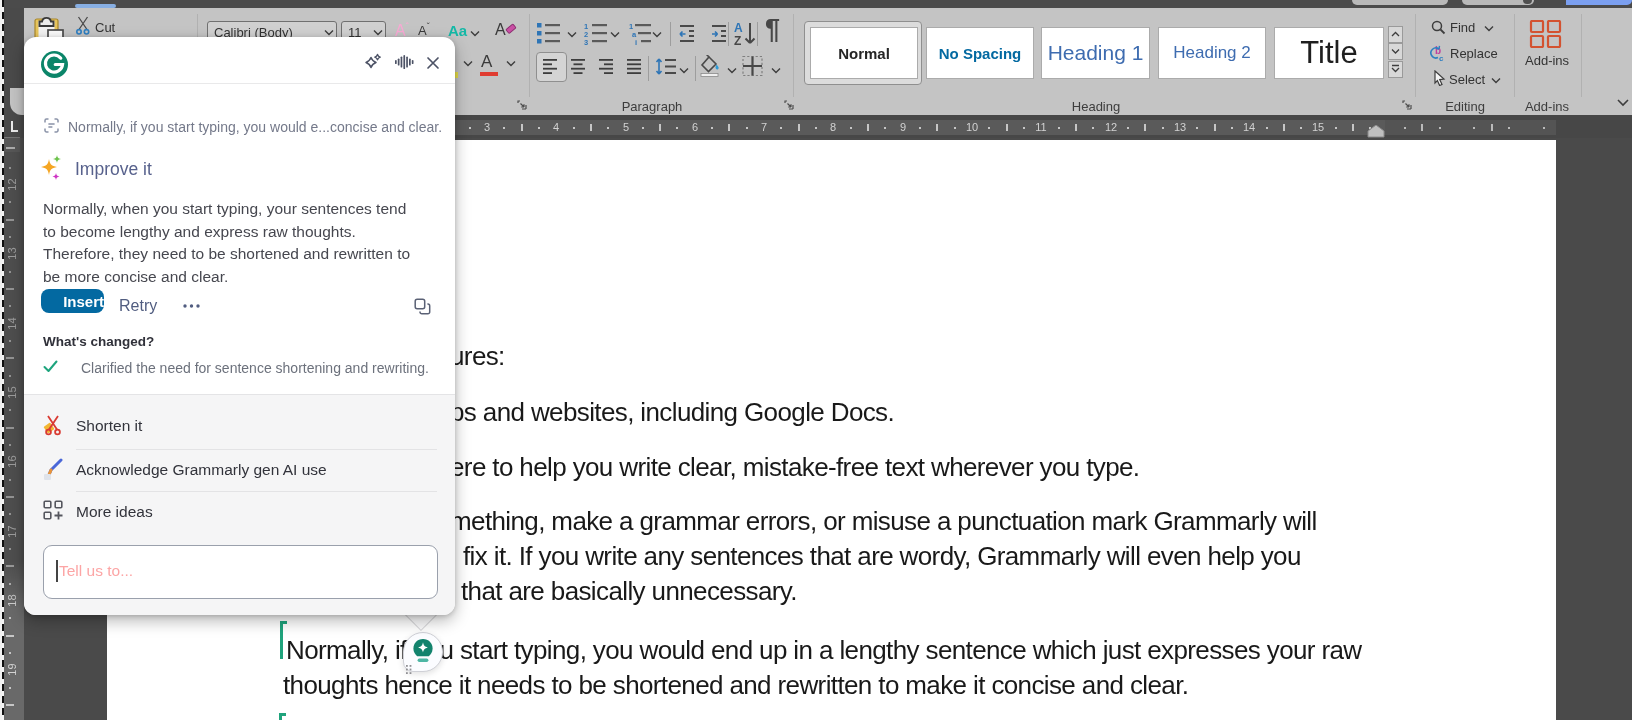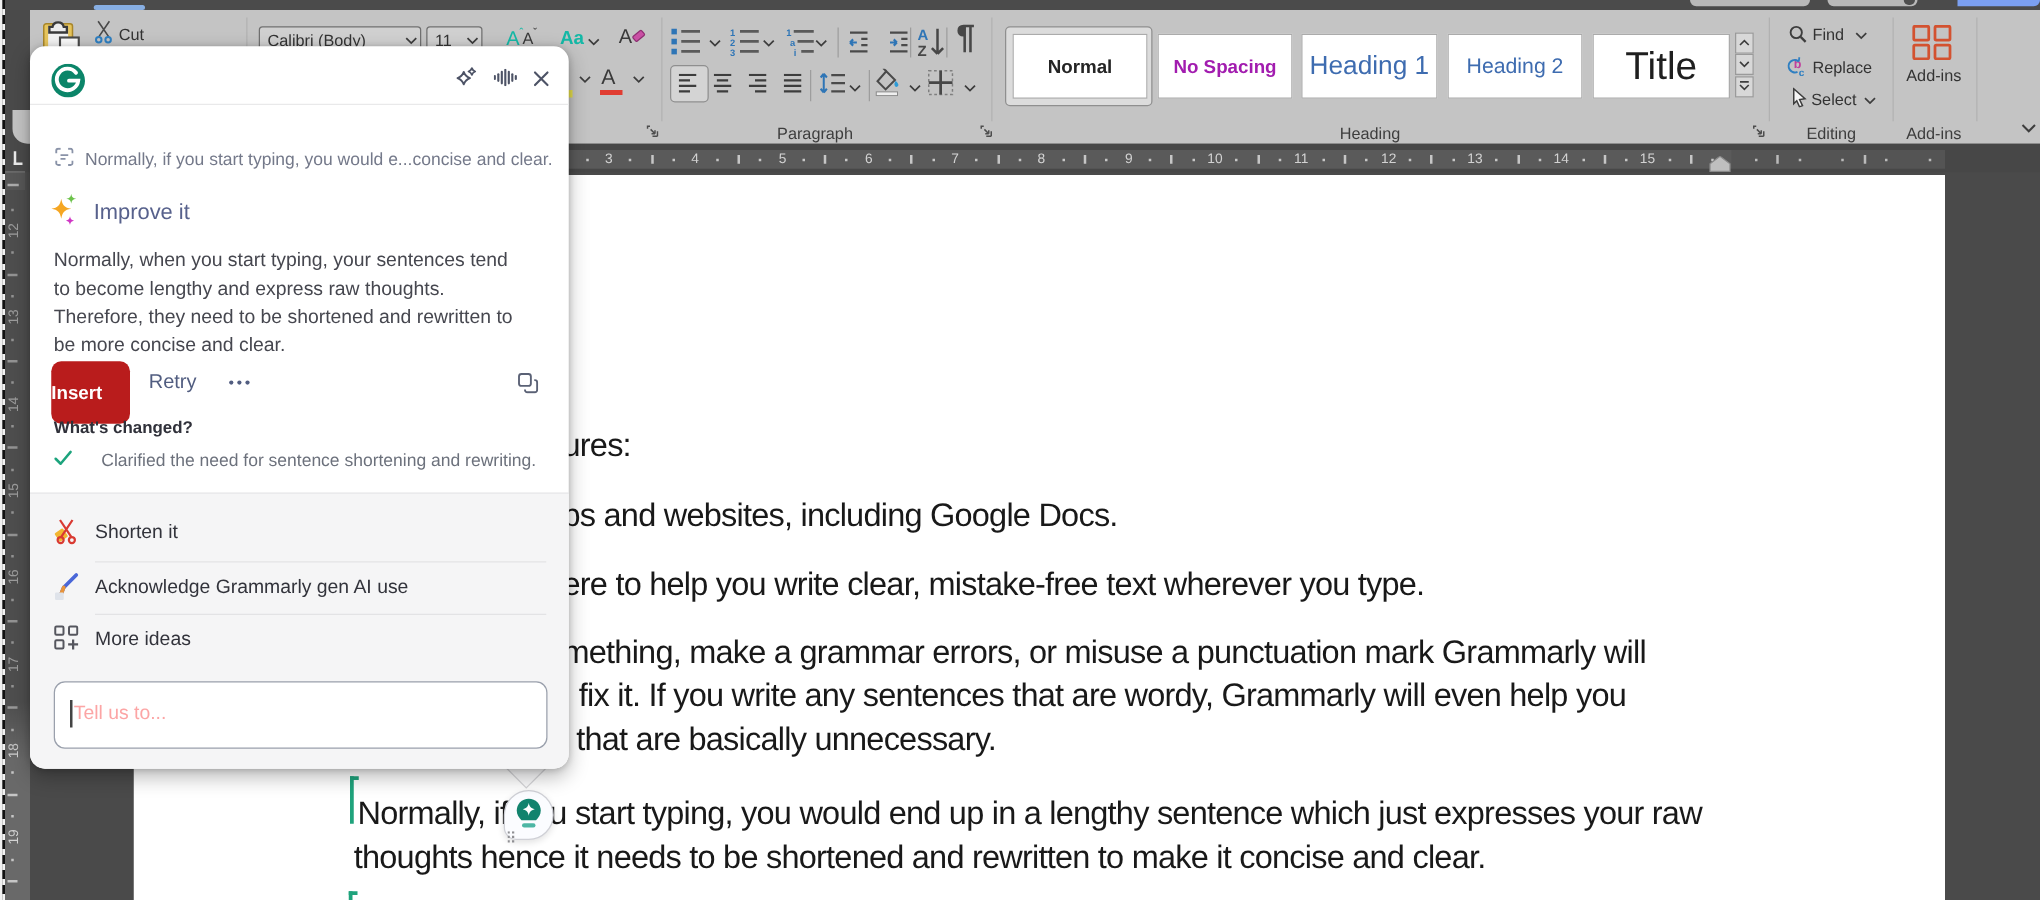--- a/index.html
+++ b/index.html
@@ -191,21 +191,21 @@
 <div class="abs combo" style="left:207px;top:21px;width:130px;height:24px;"></div>
 <div class="abs rtext" style="left:214px;top:25px;">Calibri (Body)</div>
 <svg class="abs" style="left:324px;top:29px;" width="10" height="8">
       <path d="M1 1.5 L5 5.5 L9 1.5" stroke="#3d3d3d" stroke-width="1.4" fill="none"></path>
     </svg>
 <div class="abs combo" style="left:341px;top:21px;width:45px;height:24px;"></div>
 <div class="abs rtext" style="left:348px;top:25px;">11</div>
 <svg class="abs" style="left:373px;top:29px;" width="10" height="8">
       <path d="M1 1.5 L5 5.5 L9 1.5" stroke="#3d3d3d" stroke-width="1.4" fill="none"></path>
     </svg>
-<div class="abs" style="left:405px;top:21px;font-size:16px;color:#14b8a6;">A<span style="font-size:9px;vertical-align:7px;">ˆ</span></div>
+<div class="abs" style="left:395px;top:21px;font-size:16px;color:#f9a8d4;">A<span style="font-size:9px;vertical-align:7px;">ˆ</span></div>
 <div class="abs" style="left:418px;top:21px;font-size:13px;color:#3a3a3a;">A<span style="font-size:9px;vertical-align:6px;">ˇ</span></div>
 <div class="abs" style="left:448px;top:22px;font-size:15px;color:#14b8a6;font-weight:bold;">Aa</div>
 <svg class="abs" style="left:470px;top:30px;" width="10" height="8">
       <path d="M1 1.5 L5 5.5 L9 1.5" stroke="#3d3d3d" stroke-width="1.4" fill="none"></path>
     </svg>
 <div class="abs" style="left:495px;top:21px;font-size:16px;color:#3a3a3a;">A</div>
 <svg class="abs" style="left:505px;top:22px;" width="12" height="12" viewBox="0 0 12 12">
       <rect x="1" y="4" width="9" height="5" rx="1" transform="rotate(-40 6 6)" fill="#c94fa4" stroke="#8e2f72" stroke-width="1"></rect>
     </svg>
 <div class="abs" style="left:453px;top:72px;width:5px;height:6px;background:#e8e04a;"></div>
@@ -315,21 +315,21 @@
       <path d="M10.5 1.5 L10.5 20.5 M1 11 L20 11" stroke="#474747" stroke-width="2.2"></path>
     </svg>
 <svg class="abs" style="left:771px;top:67px;" width="10" height="8">
       <path d="M1 1.5 L5 5.5 L9 1.5" stroke="#3d3d3d" stroke-width="1.4" fill="none"></path>
     </svg>
 <div class="abs" style="left:804px;top:21px;width:118px;height:64px;border:1.5px solid #8f8f8f;border-radius:4px;background:#dcdcdc;box-sizing:border-box;"></div>
 <div class="abs" style="left:810px;top:27px;width:108px;height:52px;background:#fff;border:1px solid #ababab;box-sizing:border-box;display:flex;align-items:center;justify-content:center;">
       <span style="font-size:15px;color:#252525;font-weight:bold;">Normal</span>
     </div>
 <div class="abs" style="left:926px;top:27px;width:108px;height:52px;background:#fff;border:1px solid #ababab;box-sizing:border-box;display:flex;align-items:center;justify-content:center;">
-      <span style="font-size:15px;color:#a21caf;font-weight:bold;">No Spacing</span>
+      <span style="font-size:15px;color:#0369a1;font-weight:bold;">No Spacing</span>
     </div>
 <div class="abs" style="left:1041px;top:27px;width:109px;height:52px;background:#fff;border:1px solid #ababab;box-sizing:border-box;display:flex;align-items:center;justify-content:center;">
       <span style="font-size:21px;color:#3e6cb0;font-weight:normal;">Heading 1</span>
     </div>
 <div class="abs" style="left:1158px;top:27px;width:108px;height:52px;background:#fff;border:1px solid #ababab;box-sizing:border-box;display:flex;align-items:center;justify-content:center;">
       <span style="font-size:17px;color:#3e6cb0;font-weight:normal;">Heading 2</span>
     </div>
 <div class="abs" style="left:1274px;top:27px;width:110px;height:52px;background:#fff;border:1px solid #ababab;box-sizing:border-box;display:flex;align-items:center;justify-content:center;">
       <span style="font-size:31px;color:#1f1f1f;font-weight:normal;">Title</span>
     </div>
@@ -418,22 +418,22 @@
       <path d="M4.4 6 L10.6 6 M4.4 9 L8.4 9" stroke="#8a93a8" stroke-width="1.4"></path>
     </svg>
 <div class="abs nw" style="left:68px;top:119px;font-size:14px;color:#74798a;">Normally, if you start typing, you would e...concise and clear.</div>
 <svg class="abs" style="left:41px;top:154px;" width="22" height="28" viewBox="0 0 22 28">
       <path d="M8 5 C9 10.5 10.5 12 16 13 C10.5 14 9 15.5 8 21 C7 15.5 5.5 14 0 13 C5.5 12 7 10.5 8 5 Z" fill="#f5a623"></path>
       <path d="M16 1 C16.5 3.8 17.2 4.5 20 5 C17.2 5.5 16.5 6.2 16 9 C15.5 6.2 14.8 5.5 12 5 C14.8 4.5 15.5 3.8 16 1 Z" fill="#6cc24a"></path>
       <path d="M15 19 C15.5 21.4 16.1 22 18.5 22.5 C16.1 23 15.5 23.6 15 26 C14.5 23.6 13.9 23 11.5 22.5 C13.9 22 14.5 21.4 15 19 Z" fill="#cf35c4"></path>
     </svg>
 <div class="abs nw" style="left:75px;top:159px;font-size:17.5px;color:#57618c;">Improve it</div>
 <div class="abs nw" style="left:43px;top:198px;font-size:15.5px;line-height:22.6px;color:#46474f;">Normally, when you start typing, your sentences tend<br>to become lengthy and express raw thoughts.<br>Therefore, they need to be shortened and rewritten to<br>be more concise and clear.</div>
-<div class="abs" style="left:41px;top:289px;width:63px;height:50px;background:#b91c1c;border-radius:8px;
-      display:flex;align-items:center;justify-content:flex-start;">
+<div class="abs" style="left:41px;top:289px;width:63px;height:24px;background:#0369a1;border-radius:8px;
+      display:flex;align-items:center;justify-content:flex-end;">
       <span style="color:#fff;font-weight:bold;font-size:15px;">Insert</span>
     </div>
 <div class="abs" style="left:119px;top:297px;font-size:16px;color:#515d80;">Retry</div>
 <svg class="abs" style="left:182px;top:303px;" width="20" height="6">
       <circle cx="3" cy="3" r="1.7" fill="#515d80"></circle>
       <circle cx="9.5" cy="3" r="1.7" fill="#515d80"></circle>
       <circle cx="16" cy="3" r="1.7" fill="#515d80"></circle>
     </svg>
 <svg class="abs" style="left:414px;top:298px;" width="17" height="17" viewBox="0 0 17 17">
       <rect x="1.2" y="1.2" width="9.5" height="9.5" rx="2" fill="none" stroke="#5a6175" stroke-width="1.5"></rect>

